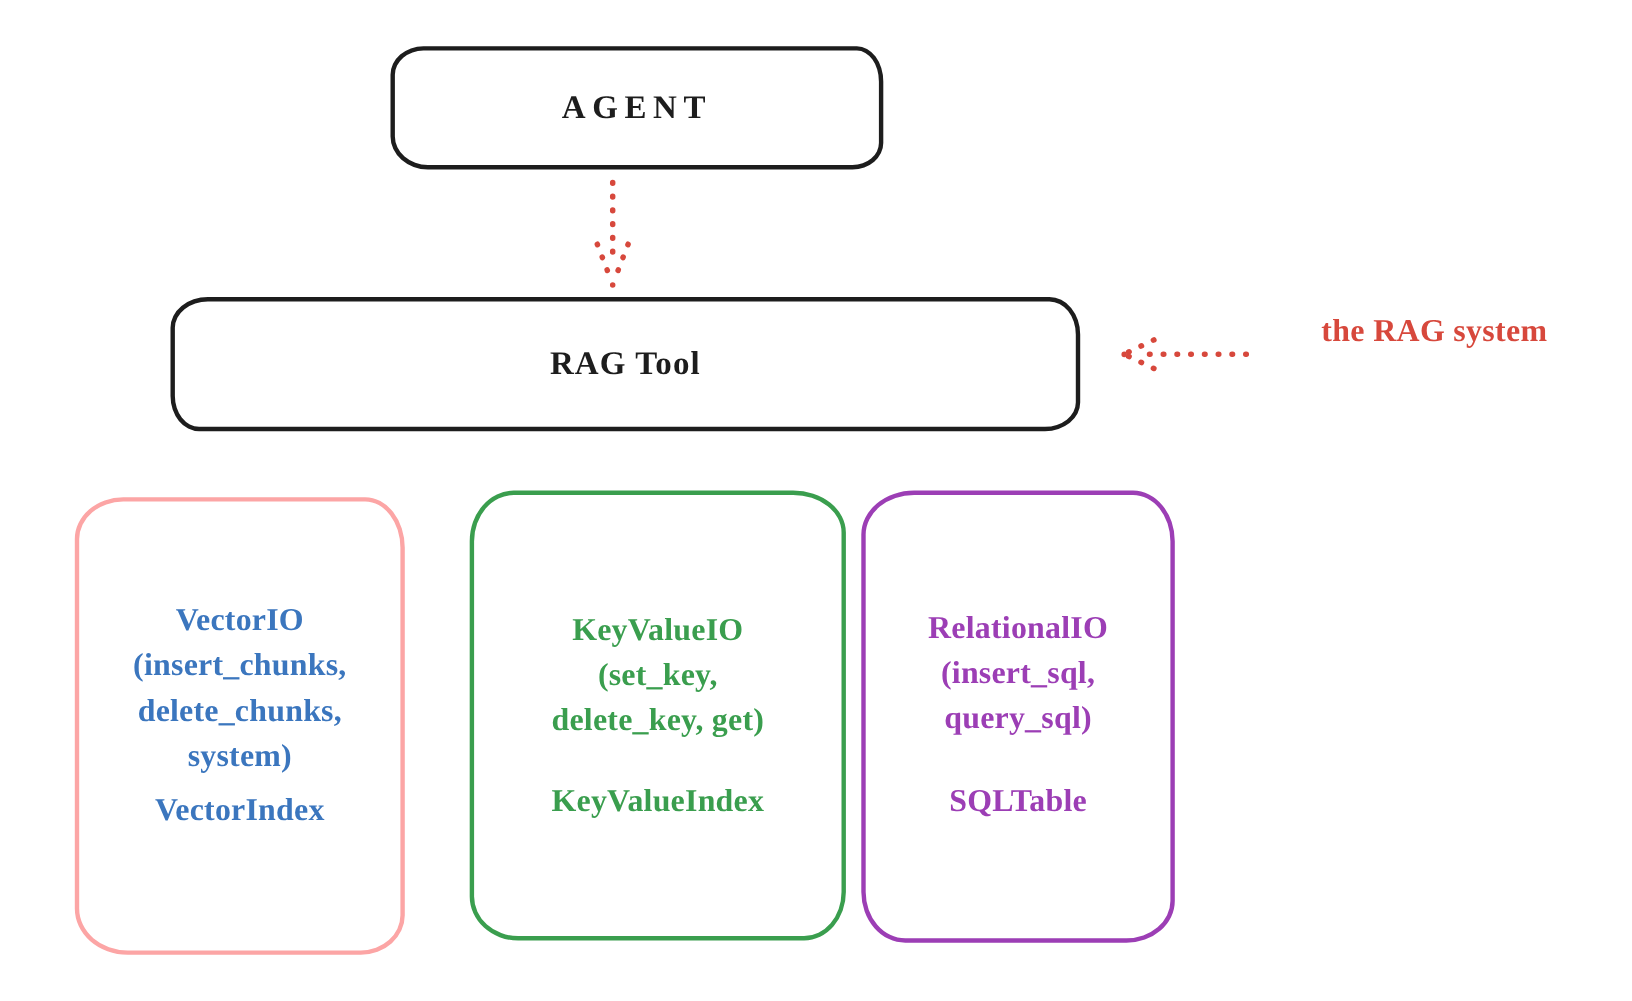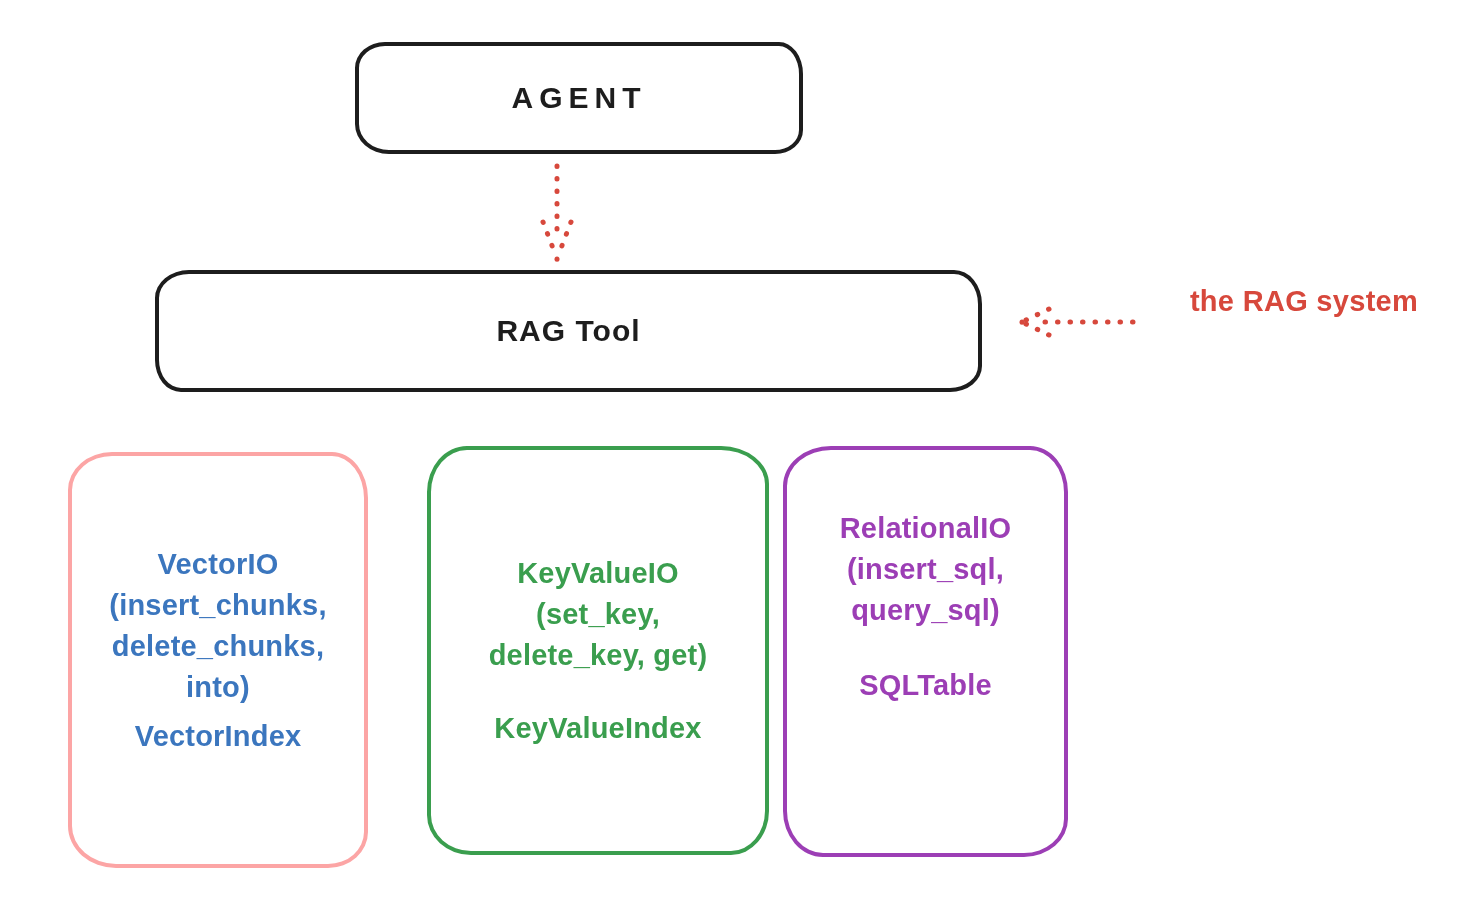--- a/index.html
+++ b/index.html
@@ -17,21 +17,21 @@
   }
   .box {
     position: absolute;
     display: flex;
     align-items: center;
     justify-content: center;
     box-sizing: border-box;
     background: #ffffff;
   }
   .hand {
-    font-family: Liberation Sans, sans-serif;
+    font-family: Liberation Serif, serif;
     font-weight: 600;
   }
   .agent-box {
     left: 355px; top: 42px; width: 448px; height: 112px;
     border: 4px solid #1d1d1d;
     border-radius: 30px 24px 28px 34px / 26px 32px 24px 30px;
   }
   .agent-box .label {
     font-size: 30px;
     font-weight: 700;
@@ -81,21 +81,21 @@
     border-radius: 40px 48px 38px 44px / 46px 38px 44px 40px;
     color: #3a9e4e;
     padding-top: 103px;
   }
   .keyvalue-box .index-label { margin-top: 36px; }
   .relational-box {
     left: 783px; top: 446px; width: 285px; height: 411px;
     border: 4px solid #9c3eb5;
     border-radius: 48px 38px 44px 40px / 40px 46px 38px 46px;
     color: #9c3eb5;
-    padding-top: 58px;
+    padding-top: 101px;
   }
   .relational-box .index-label { margin-top: 38px; }
   .annotation {
     position: absolute;
     left: 1130px; top: 282px; width: 348px;
     text-align: center;
     color: #d7483c;
     font-size: 29px;
     font-weight: 700;
     line-height: 38px;
@@ -139,21 +139,21 @@
 
   <div class="annotation hand">
     <div>the RAG system</div>
   </div>
 
   <div class="backend-box vector-box hand">
     <div class="lines">
       <div>VectorIO</div>
       <div>(insert_chunks,</div>
       <div>delete_chunks,</div>
-      <div>into)</div>
+      <div>system)</div>
     </div>
     <div class="index-label">VectorIndex</div>
   </div>
 
   <div class="backend-box keyvalue-box hand">
     <div class="lines">
       <div>KeyValueIO</div>
       <div>(set_key,</div>
       <div>delete_key, get)</div>
     </div>

